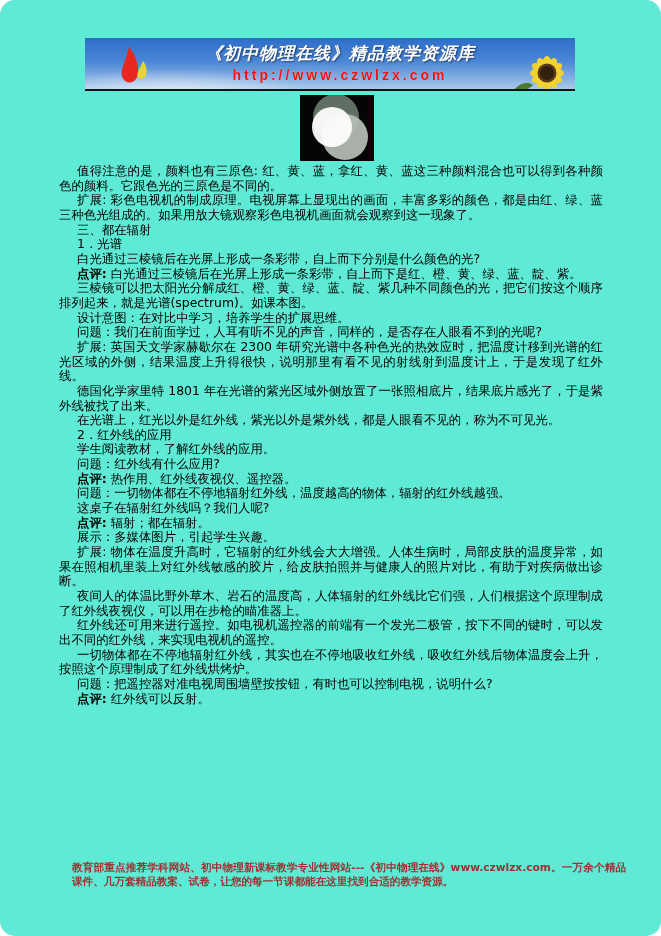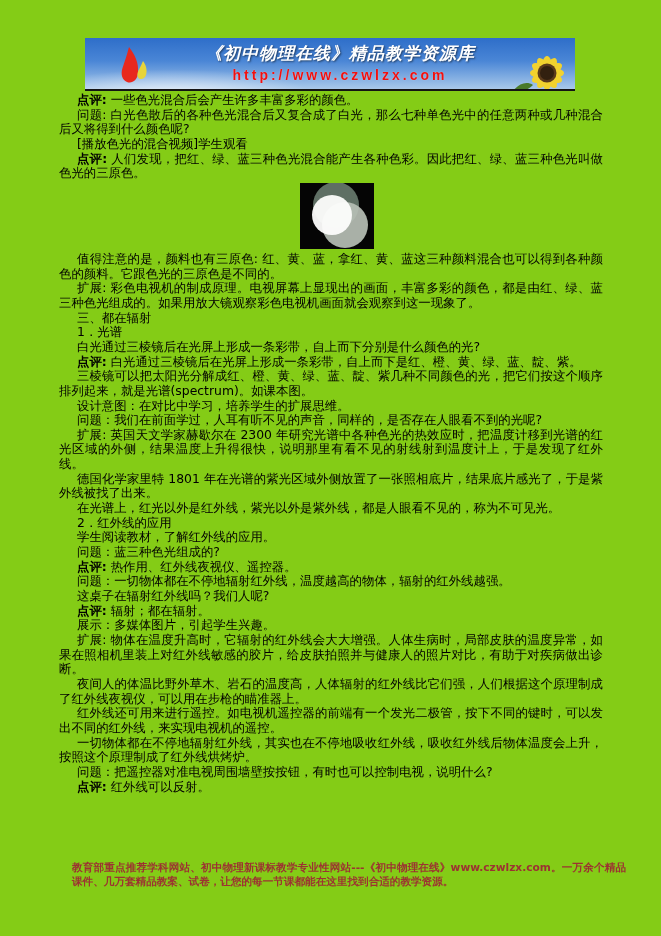--- a/index.html
+++ b/index.html
@@ -1,23 +1,24 @@
 <!DOCTYPE html>
 <html><head>
 <meta charset="utf-8">
 <style>
   * { box-sizing: border-box; }
   html, body { margin: 0; padding: 0; background: #ffffff; }
   .page {
     position: relative;
     width: 661px;
     height: 936px;
-    background: #84cc16;
+    background: #5eead4;
     font-family: "DejaVu Sans", sans-serif;
     overflow: hidden;
+    border-radius: 15px;
   }
 
   
   .banner {
     position: absolute;
     left: 85px; top: 38px;
     width: 490px; height: 53px;
     background: linear-gradient(180deg, #2e6ec9 0%, #4a86d6 40%, #7fadе2 75%, #b9d5ef 100%);
     background: linear-gradient(180deg, #2e6ec9 0%, #4a86d6 45%, #a9c9ea 100%);
     border-bottom: 2px solid #141414;
@@ -131,26 +132,20 @@
           <ellipse rx="6" ry="17" transform="rotate(150)"></ellipse>
         </g>
         <circle r="9.5" fill="#5a3a1c"></circle>
         <circle r="7" fill="#32200f"></circle>
       </g>
       <path d="M6 48 C12 40 20 38 26 42 C20 48 12 50 6 48 Z" fill="#4a7a2a"></path>
     </svg>
   </div>
 
   <div class="content">
-    <div id="paras-before">
-        <p><b>点评:</b> 一些色光混合后会产生许多丰富多彩的颜色。</p>
-        <p>问题: 白光色散后的各种色光混合后又复合成了白光，那么七种单色光中的任意两种或几种混合后又将得到什么颜色呢?</p>
-        <p>[播放色光的混合视频]学生观看</p>
-        <p><b>点评:</b> 人们发现，把红、绿、蓝三种色光混合能产生各种色彩。因此把红、绿、蓝三种色光叫做色光的三原色。</p>
-      </div>
 
     <div class="figure-wrap">
       <svg class="color-fig" width="74" height="66" viewBox="0 0 74 66">
         <rect x="0" y="0" width="74" height="66" fill="#050505"></rect>
         <circle cx="36" cy="22" r="23" fill="#5f6f64"></circle>
         <circle cx="45" cy="42" r="23" fill-opacity="0.92" fill="#b7bfb5"></circle>
         <circle cx="32" cy="32" r="20" fill-opacity="0.95" fill="#fdfdfc"></circle>
       </svg>
     </div>
 
@@ -162,21 +157,21 @@
         <p>白光通过三棱镜后在光屏上形成一条彩带，自上而下分别是什么颜色的光?</p>
         <p><b>点评:</b> 白光通过三棱镜后在光屏上形成一条彩带，自上而下是红、橙、黄、绿、蓝、靛、紫。</p>
         <p>三棱镜可以把太阳光分解成红、橙、黄、绿、蓝、靛、紫几种不同颜色的光，把它们按这个顺序排列起来，就是光谱(spectrum)。如课本图。</p>
         <p>设计意图：在对比中学习，培养学生的扩展思维。</p>
         <p>问题：我们在前面学过，人耳有听不见的声音，同样的，是否存在人眼看不到的光呢?</p>
         <p>扩展: 英国天文学家赫歇尔在 2300 年研究光谱中各种色光的热效应时，把温度计移到光谱的红光区域的外侧，结果温度上升得很快，说明那里有看不见的射线射到温度计上，于是发现了红外线。</p>
         <p>德国化学家里特 1801 年在光谱的紫光区域外侧放置了一张照相底片，结果底片感光了，于是紫外线被找了出来。</p>
         <p>在光谱上，红光以外是红外线，紫光以外是紫外线，都是人眼看不见的，称为不可见光。</p>
         <p>2．红外线的应用</p>
         <p>学生阅读教材，了解红外线的应用。</p>
-        <p>问题：蓝三种色光组成的?</p>
+        <p>问题：红外线有什么应用?</p>
         <p><b>点评:</b> 热作用、红外线夜视仪、遥控器。</p>
         <p>问题：一切物体都在不停地辐射红外线，温度越高的物体，辐射的红外线越强。</p>
         <p>这桌子在辐射红外线吗？我们人呢?</p>
         <p><b>点评:</b> 辐射；都在辐射。</p>
         <p>展示：多媒体图片，引起学生兴趣。</p>
         <p>扩展: 物体在温度升高时，它辐射的红外线会大大增强。人体生病时，局部皮肤的温度异常，如果在照相机里装上对红外线敏感的胶片，给皮肤拍照并与健康人的照片对比，有助于对疾病做出诊断。</p>
         <p>夜间人的体温比野外草木、岩石的温度高，人体辐射的红外线比它们强，人们根据这个原理制成了红外线夜视仪，可以用在步枪的瞄准器上。</p>
         <p>红外线还可用来进行遥控。如电视机遥控器的前端有一个发光二极管，按下不同的键时，可以发出不同的红外线，来实现电视机的遥控。</p>
         <p>一切物体都在不停地辐射红外线，其实也在不停地吸收红外线，吸收红外线后物体温度会上升，按照这个原理制成了红外线烘烤炉。</p>
         <p>问题：把遥控器对准电视周围墙壁按按钮，有时也可以控制电视，说明什么?</p>

